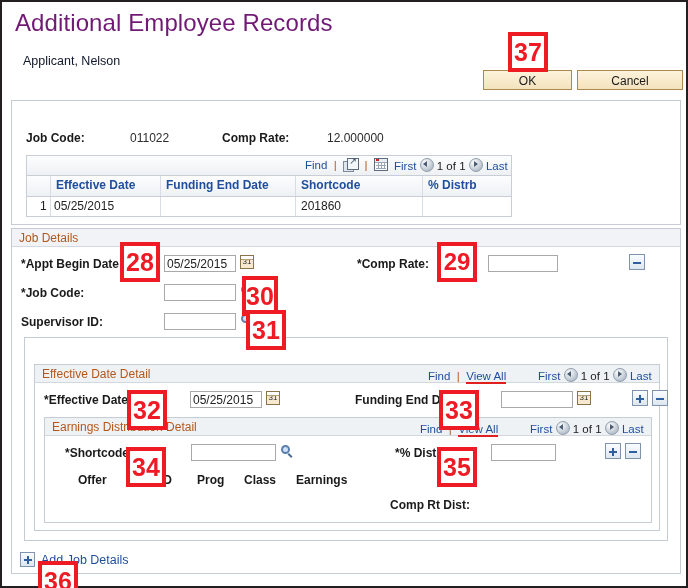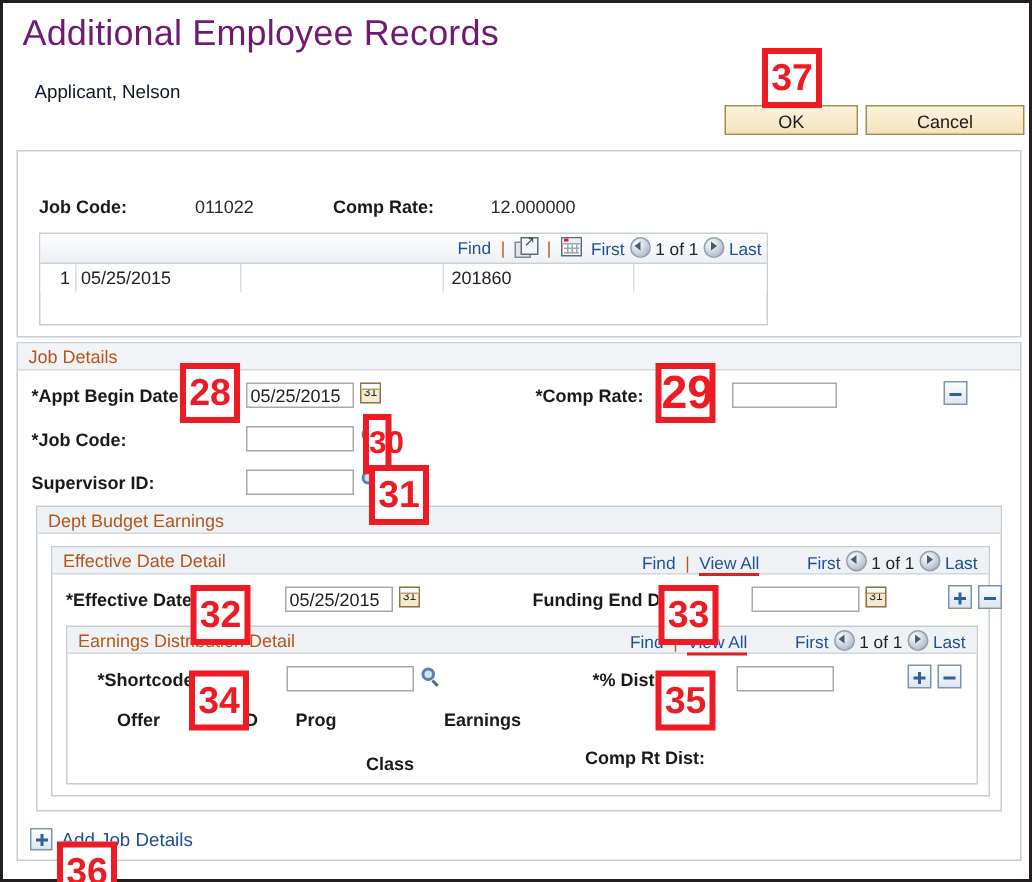--- a/index.html
+++ b/index.html
@@ -248,20 +248,30 @@
         </div>
         <div class="nav-cluster" style="left:367px;top:2px;">
           <span class="lnk">First</span>
           <span class="arrow-ico left"></span>
           <span>1 of 1</span>
           <span class="arrow-ico right"></span>
           <span class="lnk">Last</span>
         </div>
       </div>
 
+      <div class="grid-hdr">
+        <div class="vsep" style="left:23px;"></div>
+        <div class="vsep" style="left:133px;"></div>
+        <div class="vsep" style="left:268px;"></div>
+        <div class="vsep" style="left:395px;"></div>
+        <div class="ch" style="left:29px;">Effective Date</div>
+        <div class="ch" style="left:139px;">Funding End Date</div>
+        <div class="ch" style="left:274px;">Shortcode</div>
+        <div class="ch" style="left:401px;">% Distrb</div>
+      </div>
 
       <div class="grid-row">
         <div class="vsep" style="left:23px;"></div>
         <div class="vsep" style="left:133px;"></div>
         <div class="vsep" style="left:268px;"></div>
         <div class="vsep" style="left:395px;"></div>
         <div class="cell" style="left:13px;">1</div>
         <div class="cell" style="left:27px;">05/25/2015</div>
         <div class="cell" style="left:139px;"></div>
         <div class="cell" style="left:274px;">201860</div>
@@ -290,21 +300,20 @@
       </div>
 
     <div class="lbl" style="left:9px;top:86px;">Supervisor ID:</div>
     <input class="tbox" style="left: 152px; top: 84px; width: 72px;" value="">
     <div class="ico-lookup" style="left:229px;top:85px;">
         <span class="ring"></span>
         <span class="handle"></span>
       </div>
 
     <div class="groupbox" style="left:12px;top:108px;width:644px;height:204px;">
-      <div class="group-header sub">Dept Budget Earnings</div>
 
       <div class="groupbox" style="left:9px;top:26px;width:626px;height:167px;">
         <div class="group-header sub" style="position:relative;">
           <span>Effective Date Detail</span>
           <span class="nav-cluster" style="left:393px;top:2px;text-align:right;">
             <span class="lnk">Find</span>
             <span class="sep">&nbsp;|&nbsp;</span>
             <span class="lnk-ul">View All</span>
           </span>
           <span class="nav-cluster" style="left:503px;top:2px;">
@@ -353,37 +362,37 @@
 
           <div class="lbl" style="left:350px;top:28px;">*% Dist:</div>
           <input class="tbox" style="left: 446px; top: 26px; width: 65px;" value="">
 
           <div class="rowbtn plus" style="left:560px;top:25px;"></div>
           <div class="rowbtn" style="left:580px;top:25px;"></div>
 
           <div class="colhdr" style="left:33px;top:55px;">Offer</div>
           <div class="colhdr" style="left:85px;top:55px;">Dept ID</div>
           <div class="colhdr" style="left:152px;top:55px;">Prog</div>
-          <div class="colhdr" style="left:199px;top:55px;margin-top:29px;">Class</div>
+          <div class="colhdr" style="left:199px;top:55px;">Class</div>
           <div class="colhdr" style="left:251px;top:55px;">Earnings</div>
 
           <div class="colhdr" style="left:345px;top:80px;">Comp Rt Dist:</div>
         </div>
       </div>
     </div>
 
     <div class="addrow" style="left:8px;top:323px;">
       <div class="abtn"></div>
       <div class="alnk">Add Job Details</div>
     </div>
   </div>
 
   <div class="callout" style="left:118px;top:240px;width:40px;height:40px;font-size:25px;line-height:32px;">28</div>
-  <div class="callout" style="left:435px;top:240px;width:40px;height:40px;font-size:31px;line-height:32px;">29</div>
-  <div class="callout" style="left:240px;top:274px;width:19px;height:40px;font-size:21px;line-height:32px;">30</div>
+  <div class="callout" style="left:435px;top:240px;width:40px;height:40px;font-size:24px;line-height:32px;">29</div>
+  <div class="callout" style="left:240px;top:274px;width:36px;height:40px;font-size:25px;line-height:32px;">30</div>
   <div class="callout" style="left:244px;top:308px;width:40px;height:40px;font-size:25px;line-height:32px;">31</div>
   <div class="callout" style="left:125px;top:388px;width:40px;height:40px;font-size:25px;line-height:32px;">32</div>
   <div class="callout" style="left:437px;top:388px;width:40px;height:40px;font-size:25px;line-height:32px;">33</div>
   <div class="callout" style="left:124px;top:445px;width:40px;height:40px;font-size:25px;line-height:32px;">34</div>
   <div class="callout" style="left:435px;top:445px;width:40px;height:40px;font-size:25px;line-height:32px;">35</div>
   <div class="callout" style="left:36px;top:515px;width:40px;height:40px;font-size:25px;line-height:32px;margin-top:44px;">36</div>
   <div class="callout" style="left:506px;top:30px;width:40px;height:40px;font-size:25px;line-height:32px;">37</div>
 
 </div>
 

